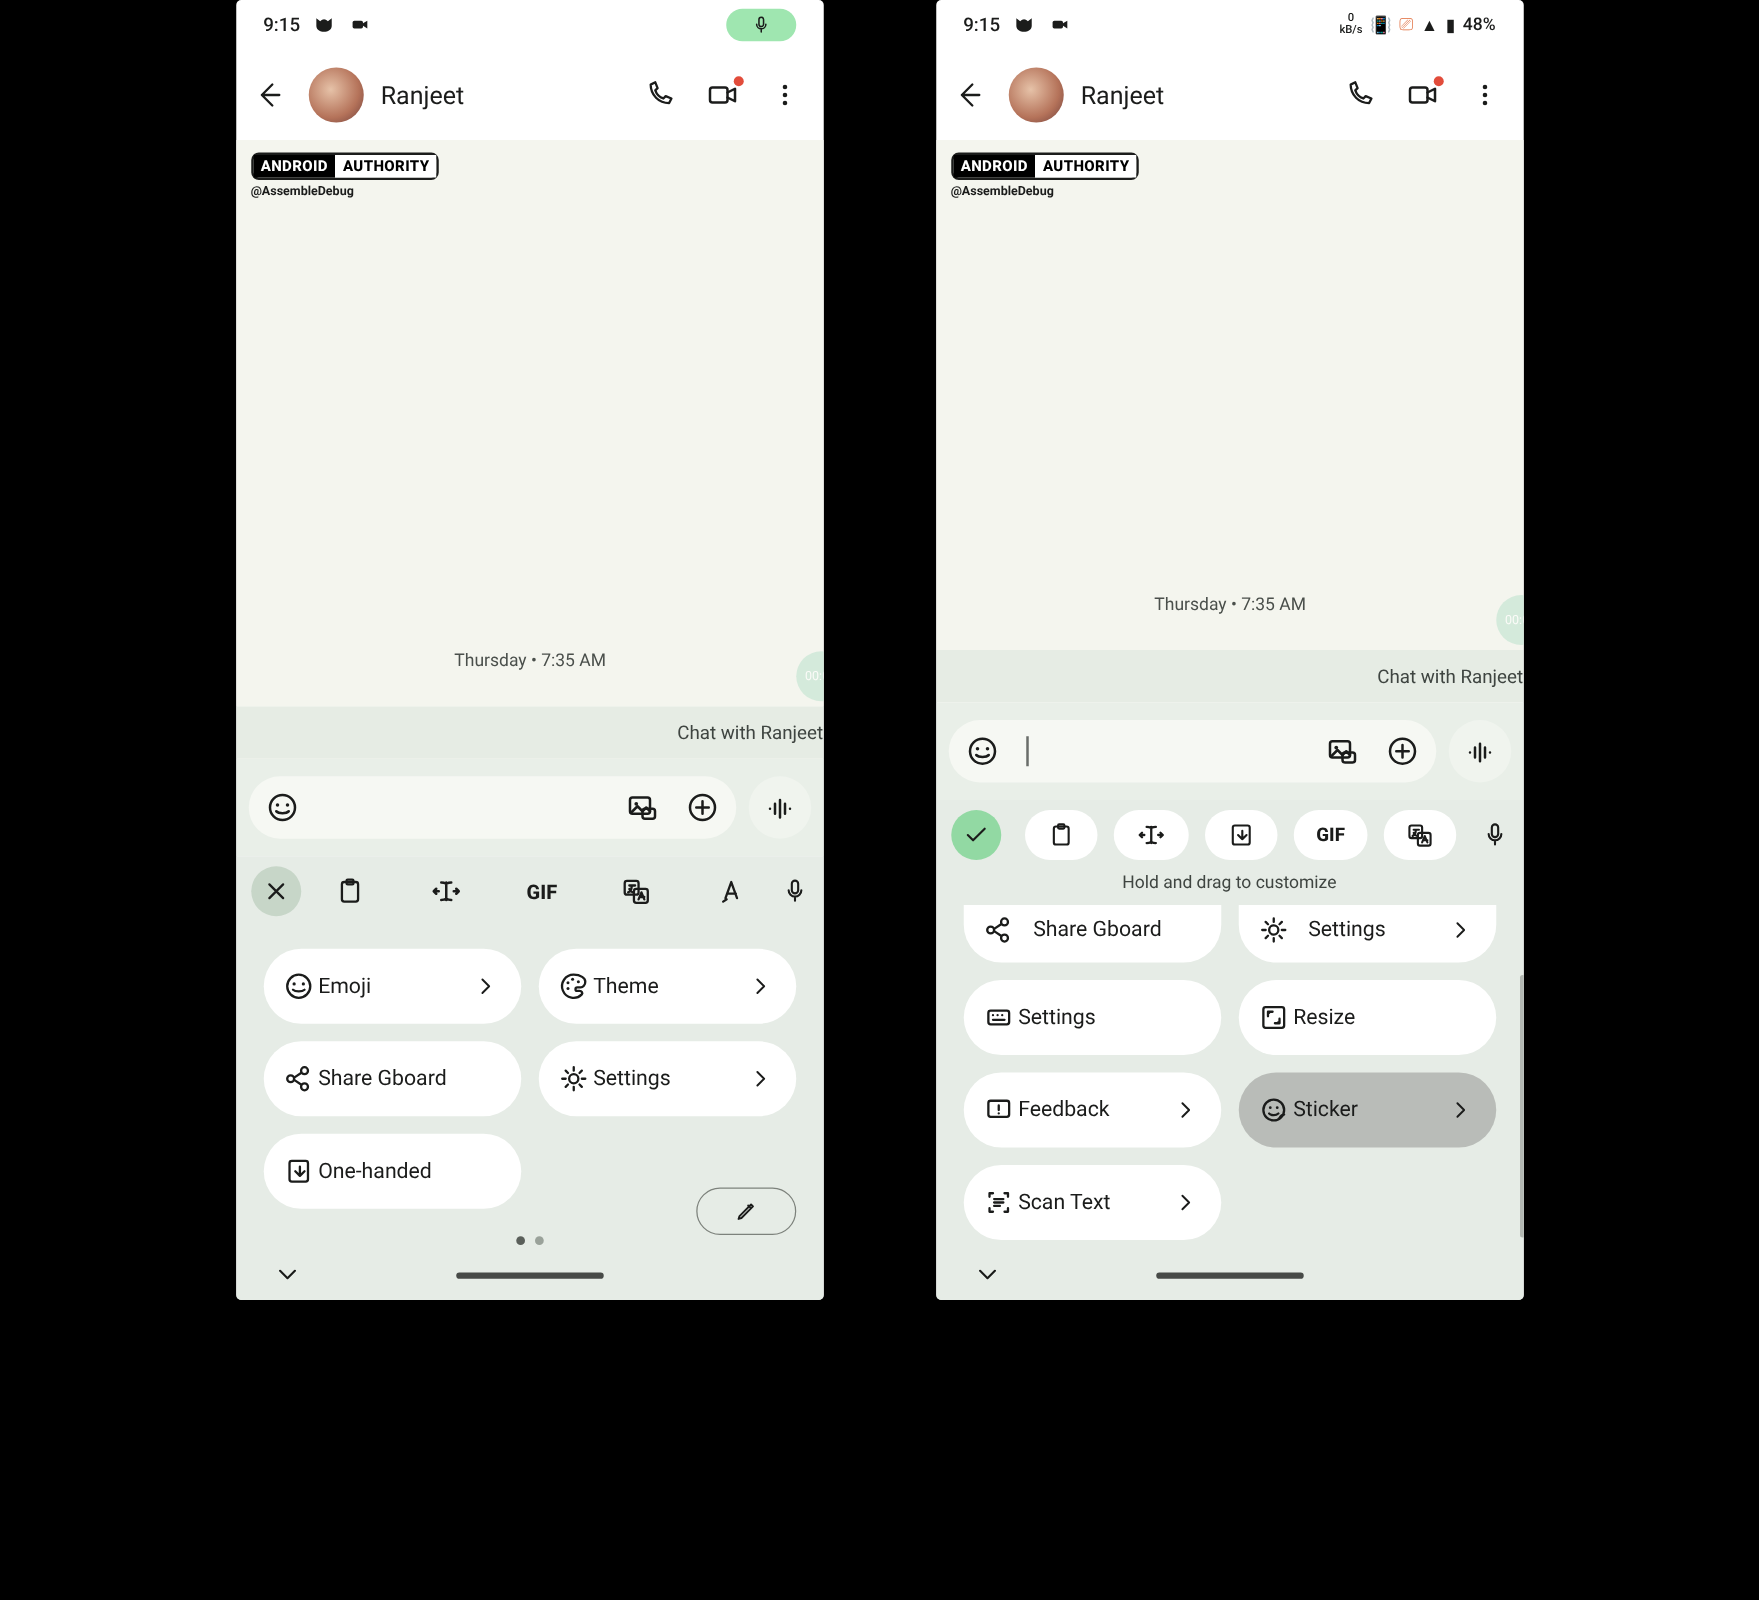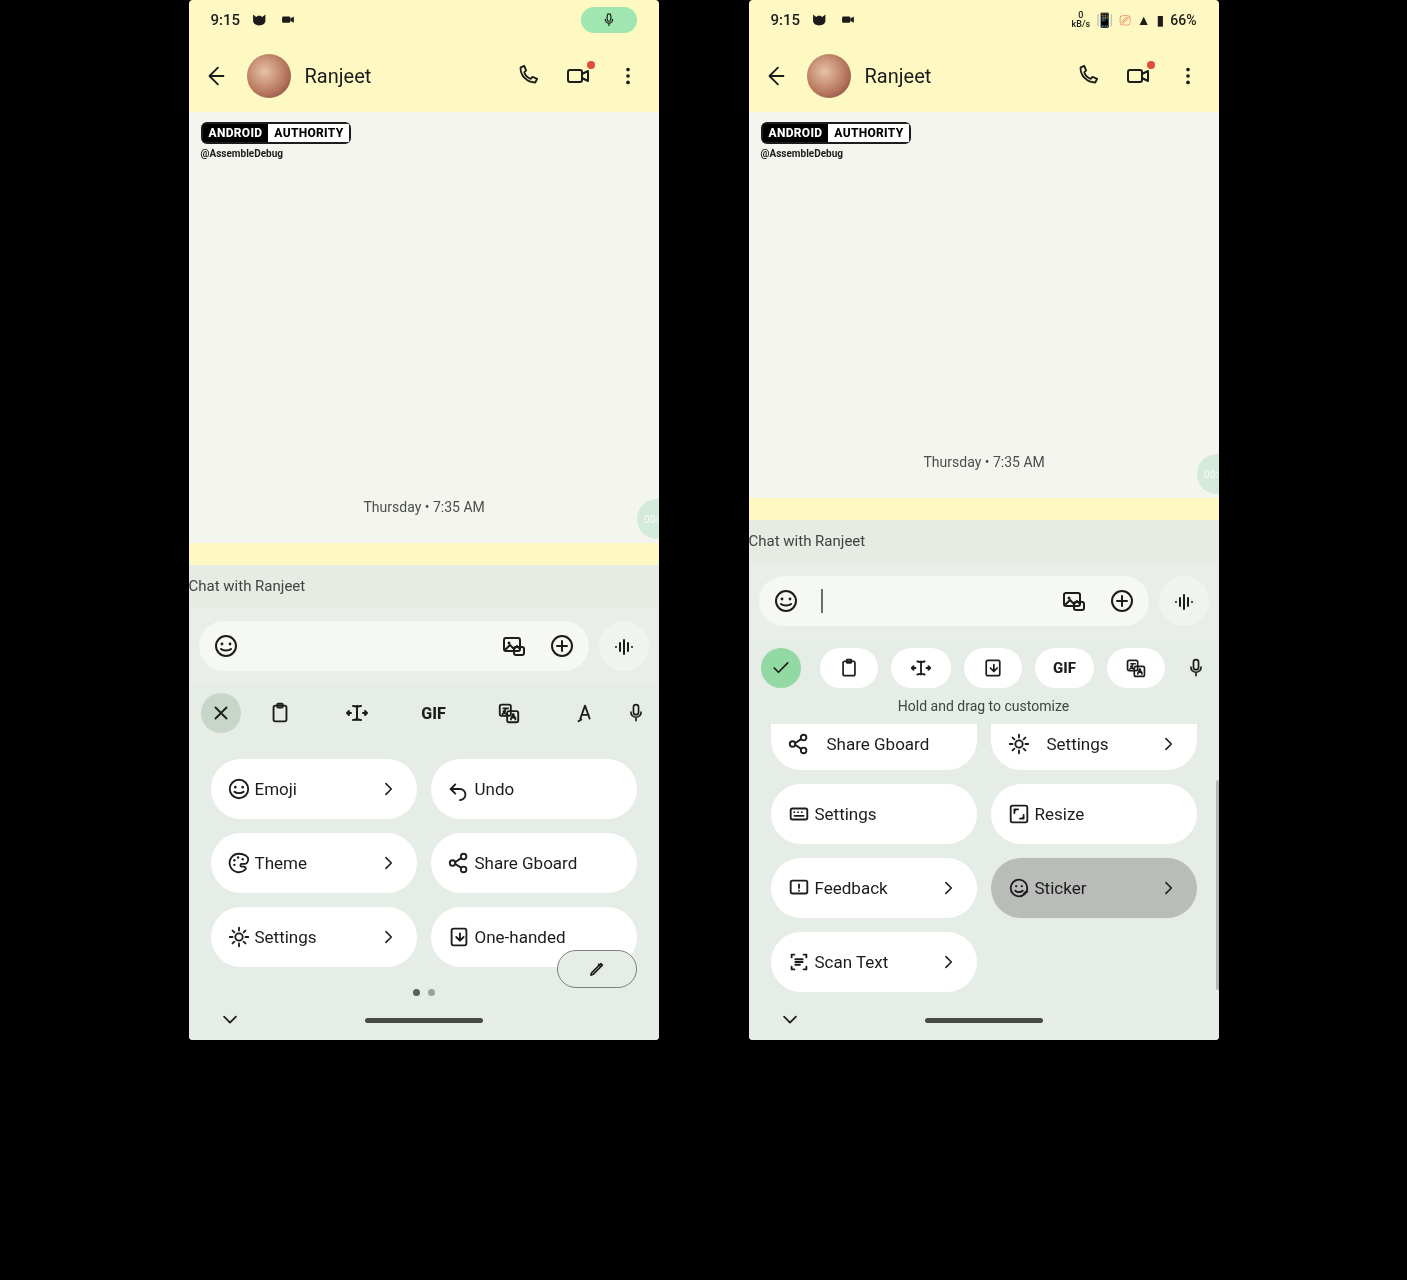--- a/index.html
+++ b/index.html
@@ -1,37 +1,37 @@
 <!DOCTYPE html>
 <html><head>
 <meta charset="utf-8">
 <style>
   html,body{margin:0;padding:0;background:#000;font-family:Roboto,'Helvetica Neue',Arial,sans-serif;color:#1b1c1b;}
   .stage{display:flex;gap:90px;justify-content:center;padding:0 60px;}
-  .phone{width:470px;height:1040px;background:#fef9c3;border-radius:4px;position:relative;display:flex;flex-direction:column;overflow:hidden;}
+  .phone{width:470px;height:1040px;background:#ffffff;border-radius:4px;position:relative;display:flex;flex-direction:column;overflow:hidden;}
   .statusbar{height:40px;display:flex;align-items:center;padding:0 22px;font-size:15px;font-weight:500;justify-content:space-between;}
   .sb-left{display:flex;align-items:center;gap:10px;}
   .sb-right{display:flex;align-items:center;gap:6px;font-size:14px;}
   .micpill{background:#9fe6b0;border-radius:18px;padding:5px 20px;display:flex;align-items:center;}
   .chathead{height:72px;display:flex;align-items:center;padding:0 16px 0 10px;gap:14px;}
   .back{font-size:26px;padding:4px;}
   .avatar{width:44px;height:44px;border-radius:50%;background:radial-gradient(circle at 40% 40%,#e6c2a8,#b5735a 60%,#6d3d39);}
   .name{font-size:20px;font-weight:400;flex:1;}
   .hicons{display:flex;align-items:center;gap:26px;padding-right:4px;}
   .rel{position:relative;}
   .reddot{position:absolute;top:-2px;right:-4px;width:8px;height:8px;border-radius:50%;background:#e24c3b;}
   .wm{padding:10px 12px 0 12px;}
   .wmbadge{display:inline-flex;border:2px solid #1b1c1b;border-radius:6px;font-weight:800;font-size:12px;letter-spacing:.3px;}
   .wmbadge span:first-child{background:#000;color:#fff;padding:2px 6px;}
   .wmbadge span:last-child{background:#fff;color:#000;padding:2px 6px;}
   .wmhandle{font-size:10px;font-weight:700;color:#1b1c1b;margin-top:4px;}
   .convo{flex:1;background:#f4f5ee;display:flex;flex-direction:row;position:relative;}
   .daystamp{text-align:center;font-size:14px;color:#4a4f4b;margin-top:auto;margin-bottom:28px;}
   .floatbub{position:absolute;right:-18px;bottom:4px;width:40px;height:40px;border-radius:50%;background:#bfe3cf;opacity:.6;display:flex;align-items:center;justify-content:center;color:#fff;font-size:10px;}
-  .chatwith{background:#e6ece4;text-align:left;font-size:15px;color:#3f4541;padding:12px 0;margin-top:22px;}
+  .chatwith{background:#e6ece4;text-align:right;font-size:15px;color:#3f4541;padding:12px 0;}
   .composer{background:#e9efe8;padding:14px 10px;display:flex;align-items:center;gap:10px;}
   .msgbox{flex:1;background:#f6f8f3;border-radius:28px;height:50px;display:flex;align-items:center;padding:0 14px;gap:14px;position:relative;}
   .msgright{margin-left:auto;display:flex;gap:22px;align-items:center;}
   .cursor{width:2px;height:24px;background:#6a6d6a;margin-left:8px;}
   .sendcirc{width:50px;height:50px;border-radius:50%;background:#f0f4ee;display:flex;align-items:center;justify-content:center;}
   .kbd{background:#e6ece6;flex:0 0 auto;}
   .kbdtop{display:flex;align-items:center;padding:8px 12px 8px 12px;gap:18px;}
   .circbtn{width:40px;height:40px;border-radius:50%;display:flex;align-items:center;justify-content:center;}
   .circx{background:#c7d6c8;}
   .circv{background:#92d9a3;}
@@ -323,26 +323,20 @@
             <svg width="24" height="24" viewBox="0 0 26 26">
               <use href="#i-emoji"></use>
             </svg>
             <span class="lbl">Emoji</span>
             <svg width="20" height="20" viewBox="0 0 26 26">
               <use href="#i-chevr"></use>
             </svg>
           </div>
       <div class="card">
             <svg width="24" height="24" viewBox="0 0 26 26">
-              <use href="#i-undo"></use>
-            </svg>
-            <span class="lbl">Undo</span>
-          </div>
-      <div class="card">
-            <svg width="24" height="24" viewBox="0 0 26 26">
               <use href="#i-palette"></use>
             </svg>
             <span class="lbl">Theme</span>
             <svg width="20" height="20" viewBox="0 0 26 26">
               <use href="#i-chevr"></use>
             </svg>
           </div>
       <div class="card">
             <svg width="24" height="24" viewBox="0 0 26 26">
               <use href="#i-share"></use>
@@ -398,21 +392,21 @@
       <svg width="18" height="18" viewBox="0 0 26 26">
             <use href="#i-camline"></use>
           </svg>
     </div>
     <div class="sb-right">
       <span style="font-size:9px;line-height:9px;text-align:center"><span>0</span><br>kB/s</span>
       <span>📳</span>
       <span style="color:#e06b3a">⎚</span>
       <span>▲</span>
       <span>▮</span>
-      <span>66%</span>
+      <span>48%</span>
     </div>
   </div>
 
   <div class="chathead">
     <div class="back">
           <svg width="26" height="26" viewBox="0 0 28 28">
             <use href="#i-back"></use>
           </svg>
         </div>
     <div class="avatar"></div>

